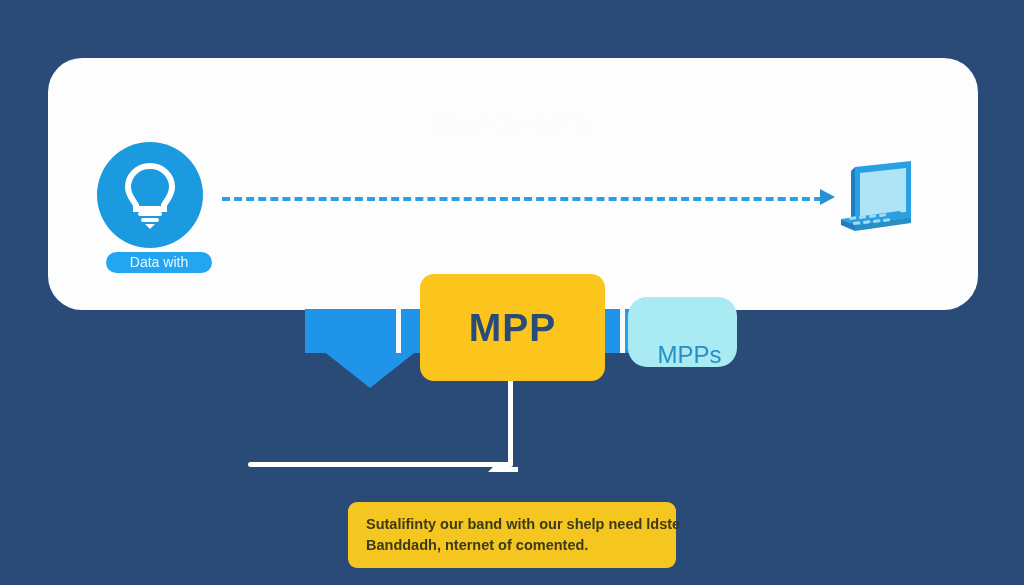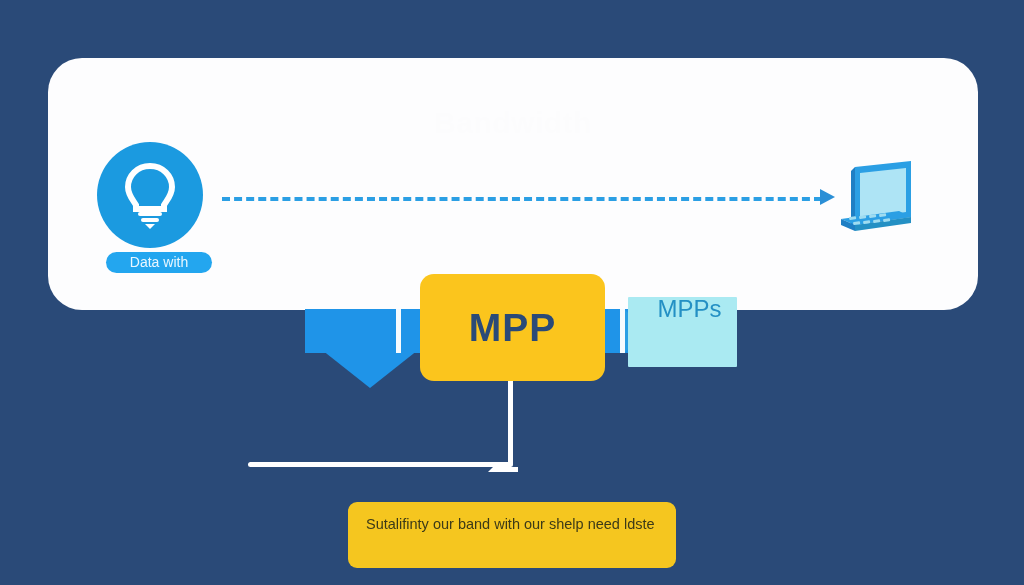--- a/index.html
+++ b/index.html
@@ -173,23 +173,23 @@
     border-top: 21px solid transparent;
     border-bottom: 21px solid transparent;
   }
   .mpps-box {
     position: absolute;
     left: 628px;
     top: 297px;
     width: 109px;
     height: 70px;
     background: #aaeaf2;
-    border-radius: 1px;
+    border-radius: 19px;
     display: flex;
-    align-items: flex-start;
+    align-items: flex-end;
     justify-content: center;
   }
   .mpps-label {
     font-size: 24px;
     color: #2490c4;
     line-height: 1;
     padding-left: 14px;
   }
 
   
@@ -225,20 +225,21 @@
   .caption-box {
     position: absolute;
     left: 348px;
     top: 502px;
     width: 328px;
     height: 66px;
     background: #f5c61f;
     border-radius: 9px;
     box-sizing: border-box;
     padding: 12px 18px 0 18px;
+    font-weight: bold;
   }
   .caption-line {
     font-size: 14.5px;
     color: #3c3a18;
     line-height: 21px;
     white-space: nowrap;
   }
 </style>
 </head>
 <body>
@@ -300,15 +301,16 @@
   <div class="mpp-box">
     <span class="mpp-label">MPP</span>
   </div>
 
   <div class="elbow-v"></div>
   <div class="elbow-corner"></div>
   <div class="elbow-h"></div>
 
   <div class="caption-box">
     <div class="caption-line">Sutalifinty our band with our shelp need ldste</div>
+    <div class="caption-line">Banddadh, nternet of comented.</div>
   </div>
 
 </div>
 
 </body></html>

